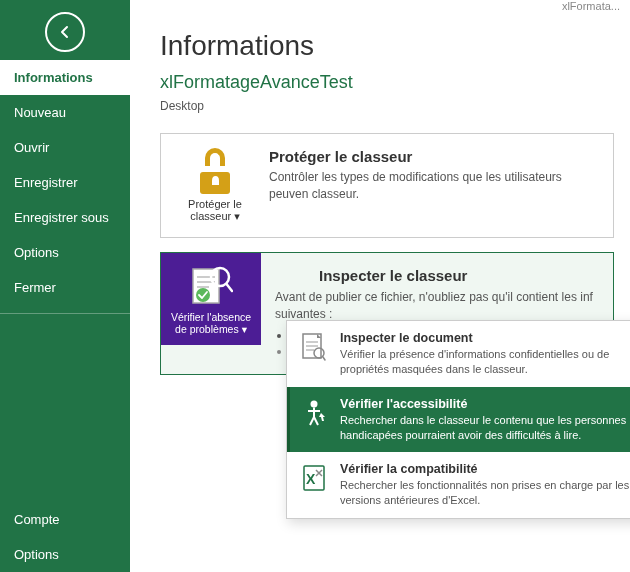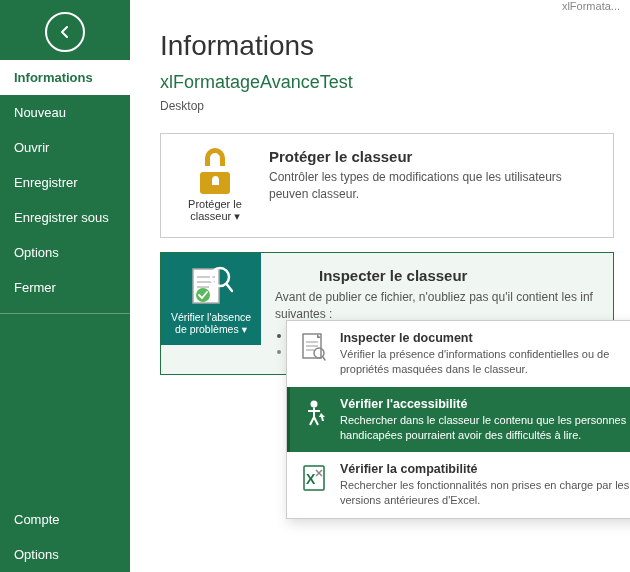--- a/index.html
+++ b/index.html
@@ -283,21 +283,21 @@
       </div>
       <div class="icon-label">Protéger le<br>classeur ▾</div>
     </div>
     <div class="info-card-content">
       <div class="info-card-title">Protéger le classeur</div>
       <div class="info-card-desc">Contrôler les types de modifications que les utilisateurs peuven classeur.</div>
     </div>
   </div>
 
   <div class="info-card inspect-card">
-    <div class="info-card-icon" style="background:#0f766e;padding:10px 6px;margin:-14px 14px -14px -14px;min-width:100px;width:100px;display:flex;flex-direction:column;align-items:center;justify-content:center;">
+    <div class="info-card-icon" style="background:#4c1d95;padding:10px 6px;margin:-14px 14px -14px -14px;min-width:100px;width:100px;display:flex;flex-direction:column;align-items:center;justify-content:center;">
 
       <svg width="44" height="44" viewBox="0 0 44 44">
 
         <rect x="4" y="6" width="26" height="34" fill="white" stroke="#aaa" stroke-width="1.5"></rect>
         <line x1="8" y1="14" x2="26" y2="14" stroke="#bbb" stroke-width="1.5"></line>
         <line x1="8" y1="19" x2="26" y2="19" stroke="#bbb" stroke-width="1.5"></line>
         <line x1="8" y1="24" x2="20" y2="24" stroke="#bbb" stroke-width="1.5"></line>
 
         <circle cx="31" cy="14" r="9" fill="none" stroke="white" stroke-width="2.5"></circle>
         <line x1="37.5" y1="21" x2="43" y2="28" stroke="white" stroke-width="2.5" stroke-linecap="round"></line>

